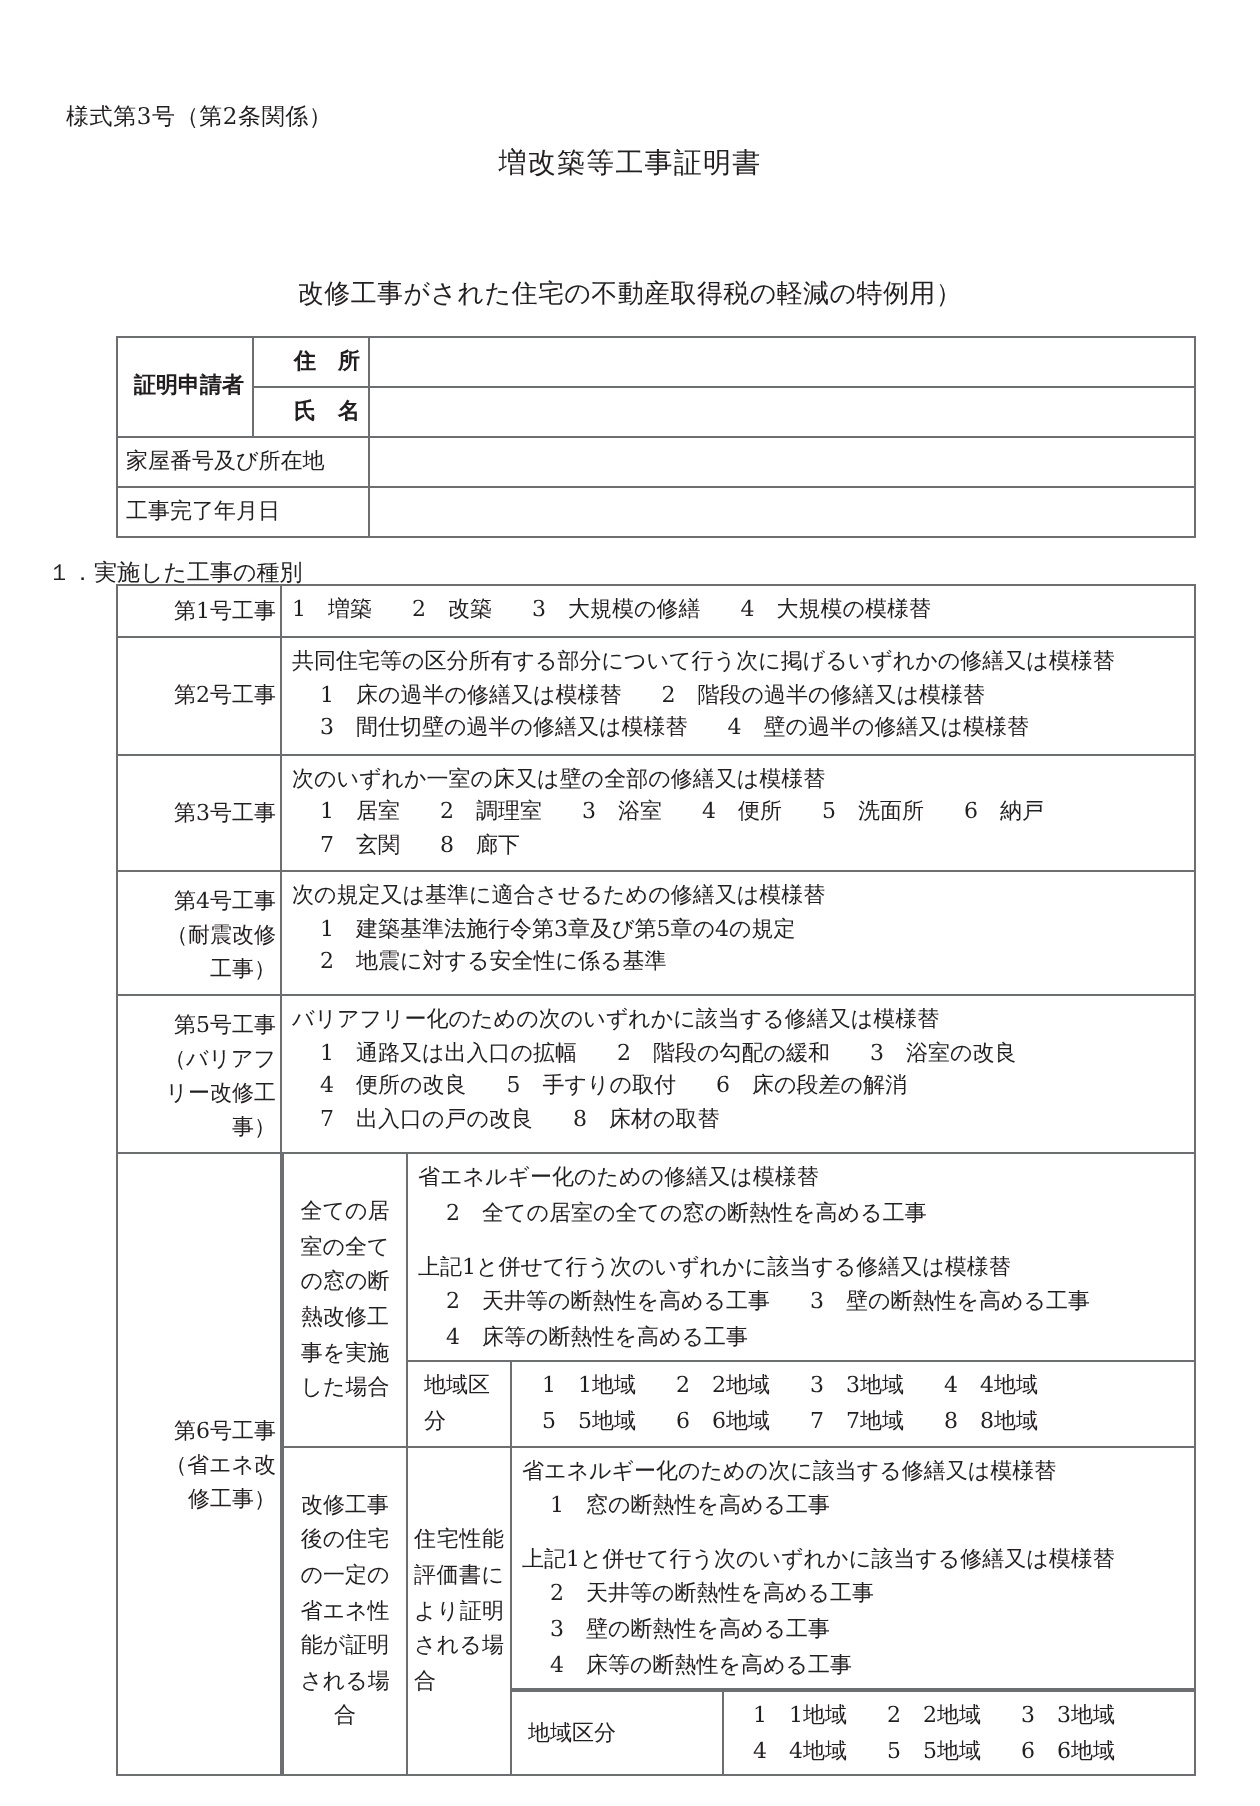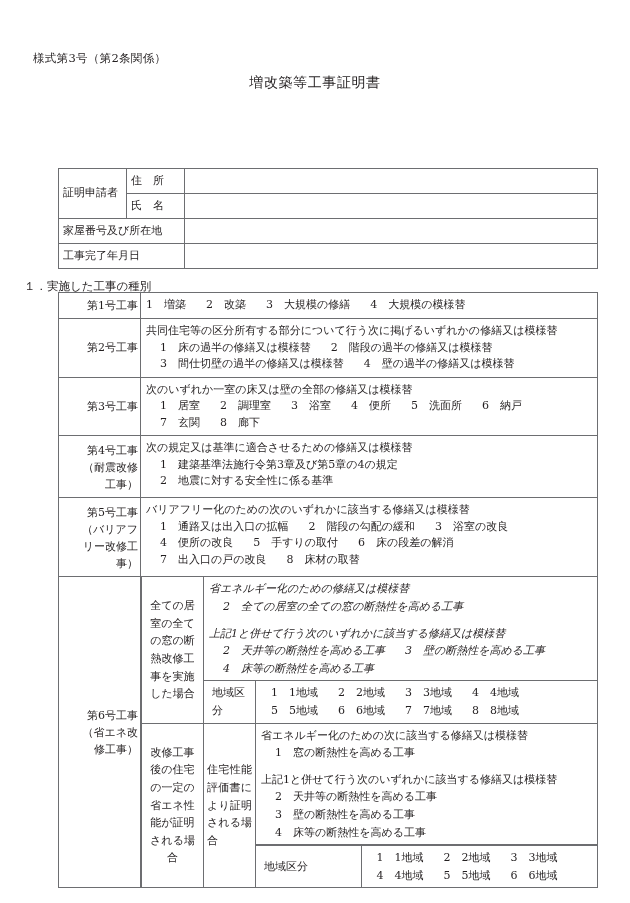--- a/index.html
+++ b/index.html
@@ -67,21 +67,21 @@
   }
 
   
   .applicant-table {
     position: absolute;
     left: 58px;
     top: 168px;
     width: 540px;
   }
   .applicant-table td { height: 20px; }
-  .cell-center { text-align: left; }
+  .cell-center { text-align: right; font-weight: bold; }
   .cell-pad-l { padding-left: 8px; }
 
   
   .section-label {
     position: absolute;
     left: 24px;
     top: 278px;
     font-size: 11.5px;
     white-space: nowrap;
   }
@@ -148,20 +148,21 @@
     line-height: 1.55;
   }
 </style>
 </head>
 <body>
 
 <div class="page">
 
   <div class="form-no">様式第3号（第2条関係）</div>
   <div class="doc-title">増改築等工事証明書</div>
+  <div class="subtitle l2">改修工事がされた住宅の不動産取得税の軽減の特例用）</div>
 
   <table class="grid applicant-table">
     <colgroup>
       <col style="width:68px">
         <col style="width:58px">
         <col>
     </colgroup>
     <tbody>
       <tr>
         <td rowspan="2" class="cell-center">証明申請者</td>
@@ -256,21 +257,21 @@
           <table class="nested">
             <colgroup>
               <col style="width:62px">
                 <col style="width:52px">
                 <col>
             </colgroup>
             <tbody>
 
               <tr>
                 <td rowspan="2" class="vert-label" style="border-top:0;">全ての居室の全ての窓の断熱改修工事を実施した場合</td>
-                <td colspan="2" style="border-top:0;border-right:0;font-style:italic;">
+                <td colspan="2" style="border-top:0;border-right:0;">
                   <span>省エネルギー化のための修繕又は模様替</span>
                   <span class="indent">2　全ての居室の全ての窓の断熱性を高める工事</span>
                   <span class="blank-line"></span>
                   <span>上記1と併せて行う次のいずれかに該当する修繕又は模様替</span>
                   <span class="indent"><span class="nowrap">2　天井等の断熱性を高める工事</span><span class="gap-l"></span><span class="nowrap">3　壁の断熱性を高める工事</span></span>
                   <span class="indent"><span class="nowrap">4　床等の断熱性を高める工事</span></span>
                 </td>
               </tr>
 
               <tr>

